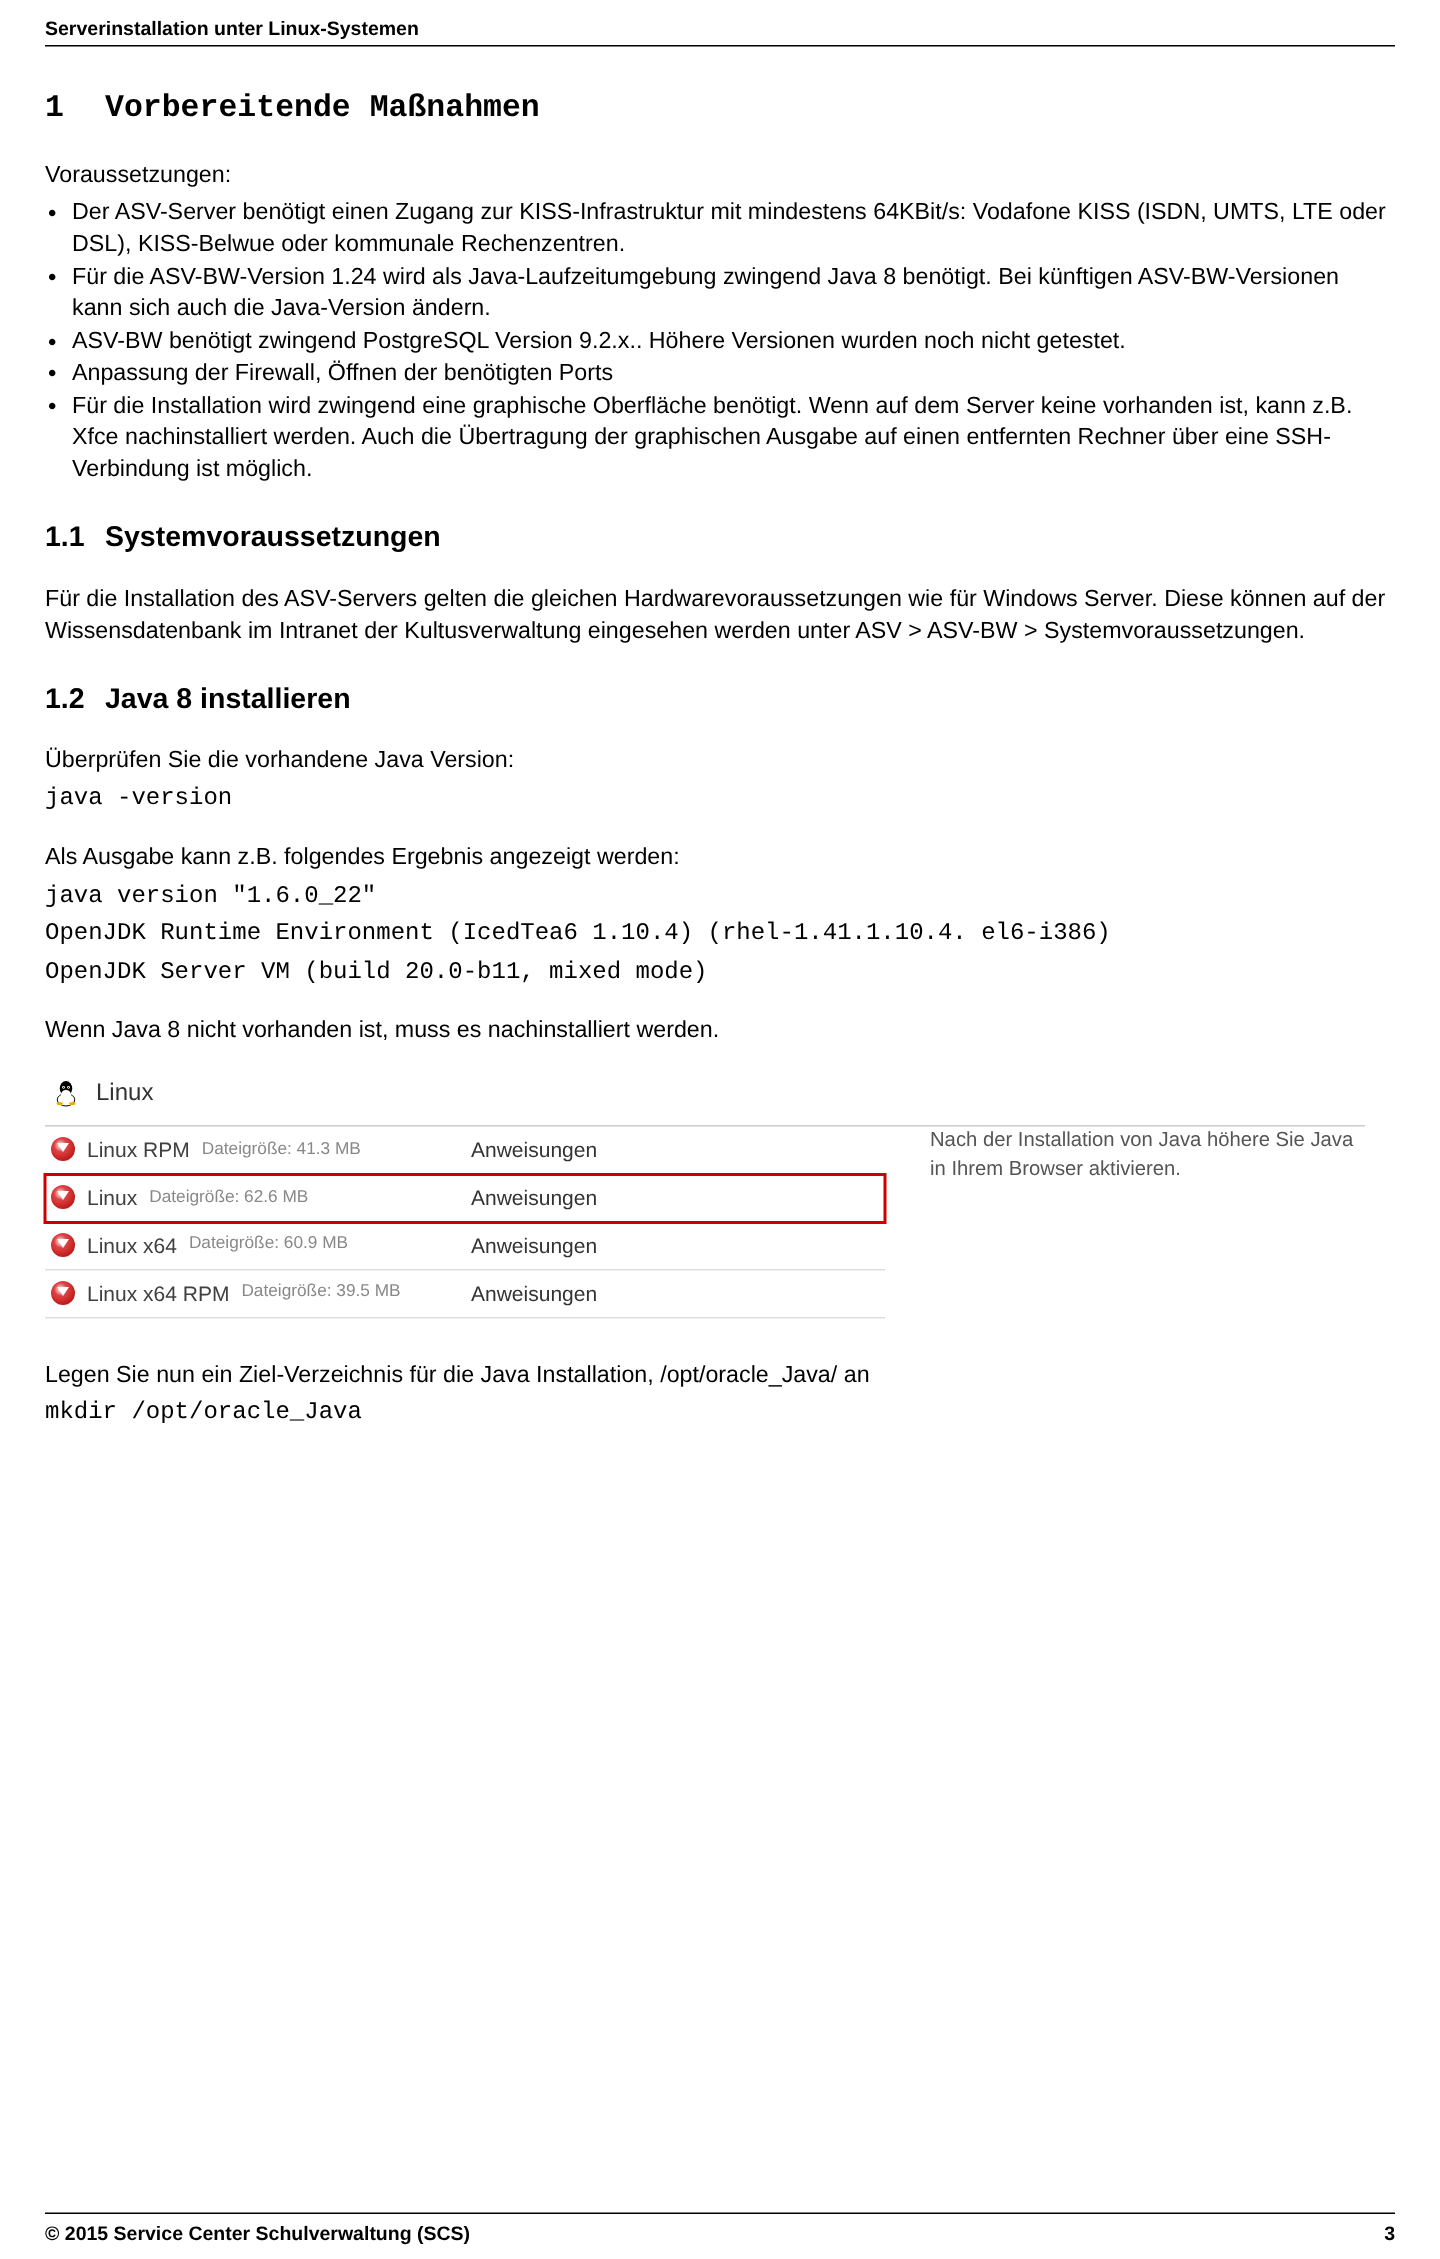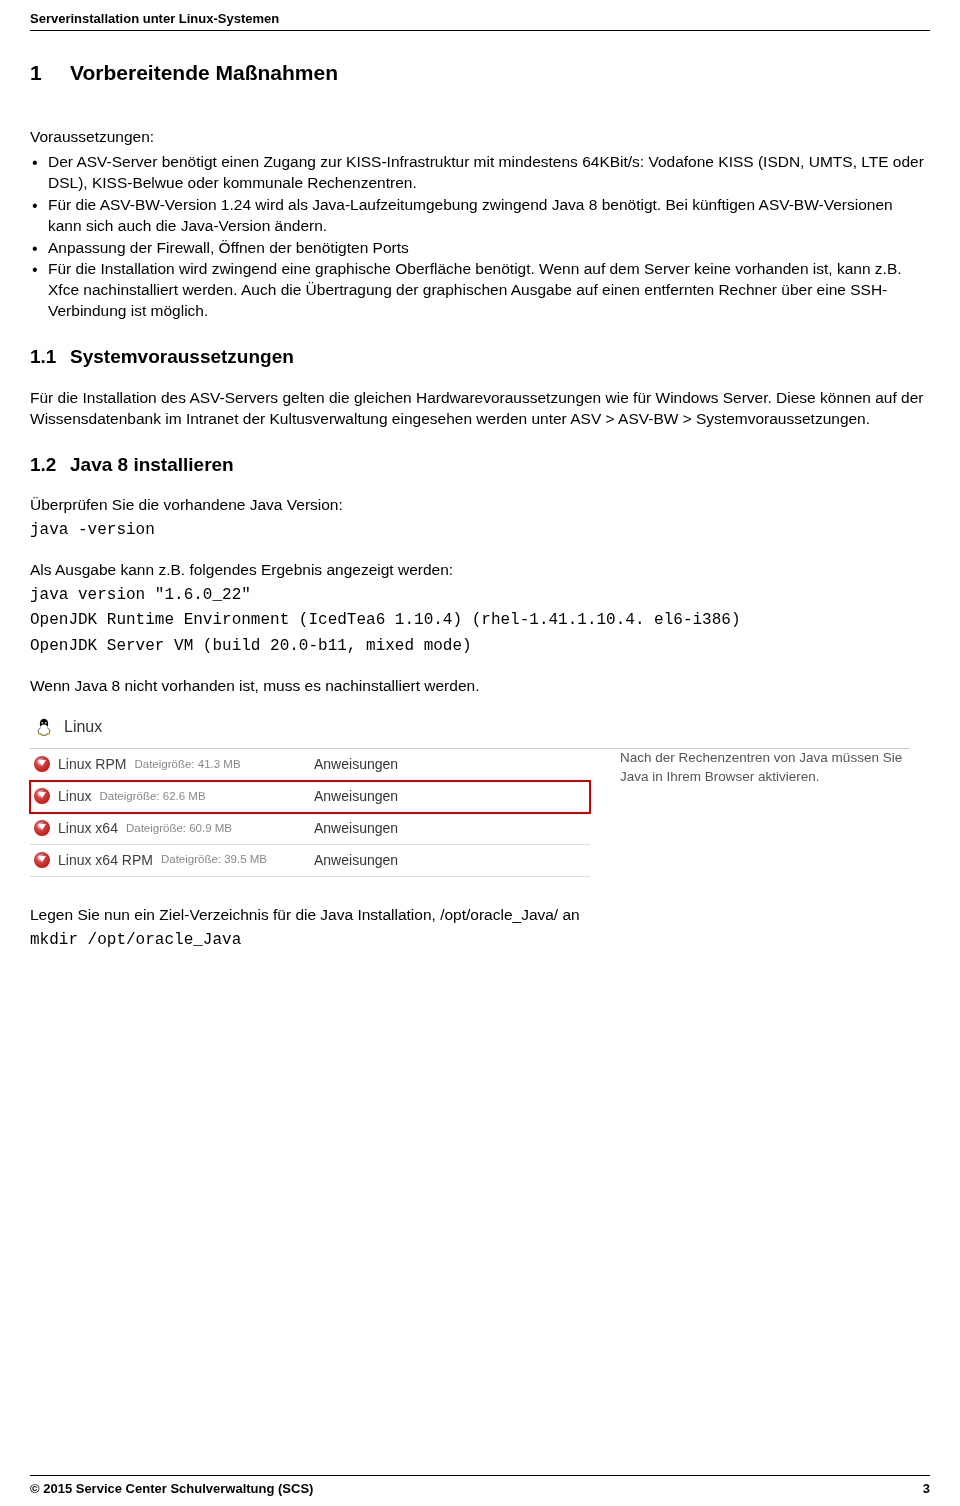--- a/index.html
+++ b/index.html
@@ -21,21 +21,22 @@
   .header-line {
     font-weight: bold;
     font-size: 13px;
     border-bottom: 1.5px solid #000;
     padding-bottom: 2px;
     margin-bottom: 28px;
   }
   h1 {
     font-size: 21px;
     font-weight: bold;
-    margin: 0 0 40px 0;
+    margin: 0 0 20px 0;
+    font-family: Liberation Mono, monospace;
   }
   h1 .num { display:inline-block; width:40px; }
   h2 {
     font-size: 19px;
     font-weight: bold;
     margin: 22px 0 18px 0;
   }
   h2 .num { display:inline-block; width:40px; }
   p { margin: 0 0 4px 0; }
   .block { margin-bottom: 18px; }
@@ -126,20 +127,21 @@
   <div class="header-line">Serverinstallation unter Linux-Systemen</div>
 
   <h1>
     <span class="num">1</span><span>Vorbereitende Maßnahmen</span>
   </h1>
 
   <p>Voraussetzungen:</p>
   <ul class="bullets">
     <li>Der ASV-Server benötigt einen Zugang zur KISS-Infrastruktur mit mindestens 64KBit/s: Vodafone KISS (ISDN, UMTS, LTE oder DSL), KISS-Belwue oder kommunale Rechenzentren.</li>
     <li>Für die ASV-BW-Version 1.24 wird als Java-Laufzeitumgebung zwingend Java 8 benötigt. Bei künftigen ASV-BW-Versionen kann sich auch die Java-Version ändern.</li>
+    <li>ASV-BW benötigt zwingend PostgreSQL Version 9.2.x.. Höhere Versionen wurden noch nicht getestet.</li>
     <li>Anpassung der Firewall, Öffnen der benötigten Ports</li>
     <li>Für die Installation wird zwingend eine graphische Oberfläche benötigt. Wenn auf dem Server keine vorhanden ist, kann z.B. Xfce nachinstalliert werden. Auch die Übertragung der graphischen Ausgabe auf einen entfernten Rechner über eine SSH-Verbindung ist möglich.</li>
   </ul>
 
   <h2>
     <span class="num">1.1</span><span>Systemvoraussetzungen</span>
   </h2>
   <p class="block">Für die Installation des ASV-Servers gelten die gleichen Hardwarevoraussetzungen wie für Windows Server. Diese können auf der Wissensdatenbank im Intranet der Kultusverwaltung eingesehen werden unter ASV &gt; ASV-BW &gt; Systemvoraussetzungen.</p>
 
   <h2>
@@ -203,21 +205,21 @@
         </div>
         <div class="dl-row">
           <div class="dl-name">
             <span class="dl-arrow"></span>
             <span class="nm">Linux x64 RPM</span>
             <span class="sz">Dateigröße: 39.5 MB</span>
           </div>
           <div class="dl-link">Anweisungen</div>
         </div>
       </div>
-      <div class="dl-note">Nach der Rechenzentren von Java müssen Sie Java in Ihrem Browser aktivieren.</div>
+      <div class="dl-note">Nach der Installation von Java höhere Sie Java in Ihrem Browser aktivieren.</div>
     </div>
   </div>
 
   <p>Legen Sie nun ein Ziel-Verzeichnis für die Java Installation, /opt/oracle_Java/ an</p>
   <p class="mono">mkdir /opt/oracle_Java</p>
 
   <div class="footer">
     <span>© 2015 Service Center Schulverwaltung (SCS)</span>
     <span>3</span>
   </div>

